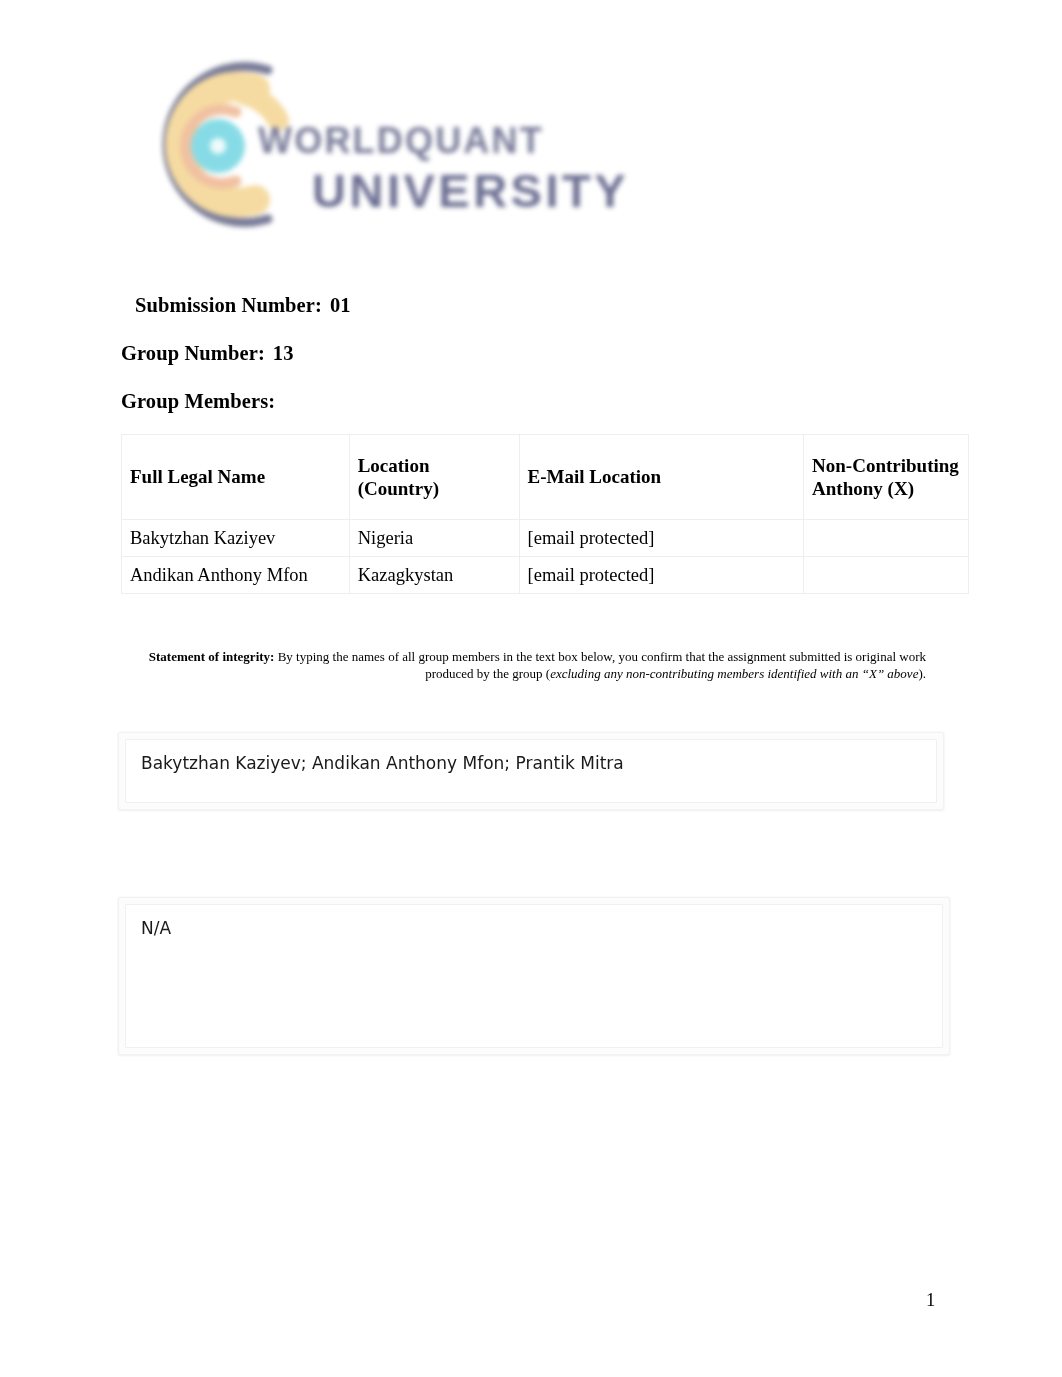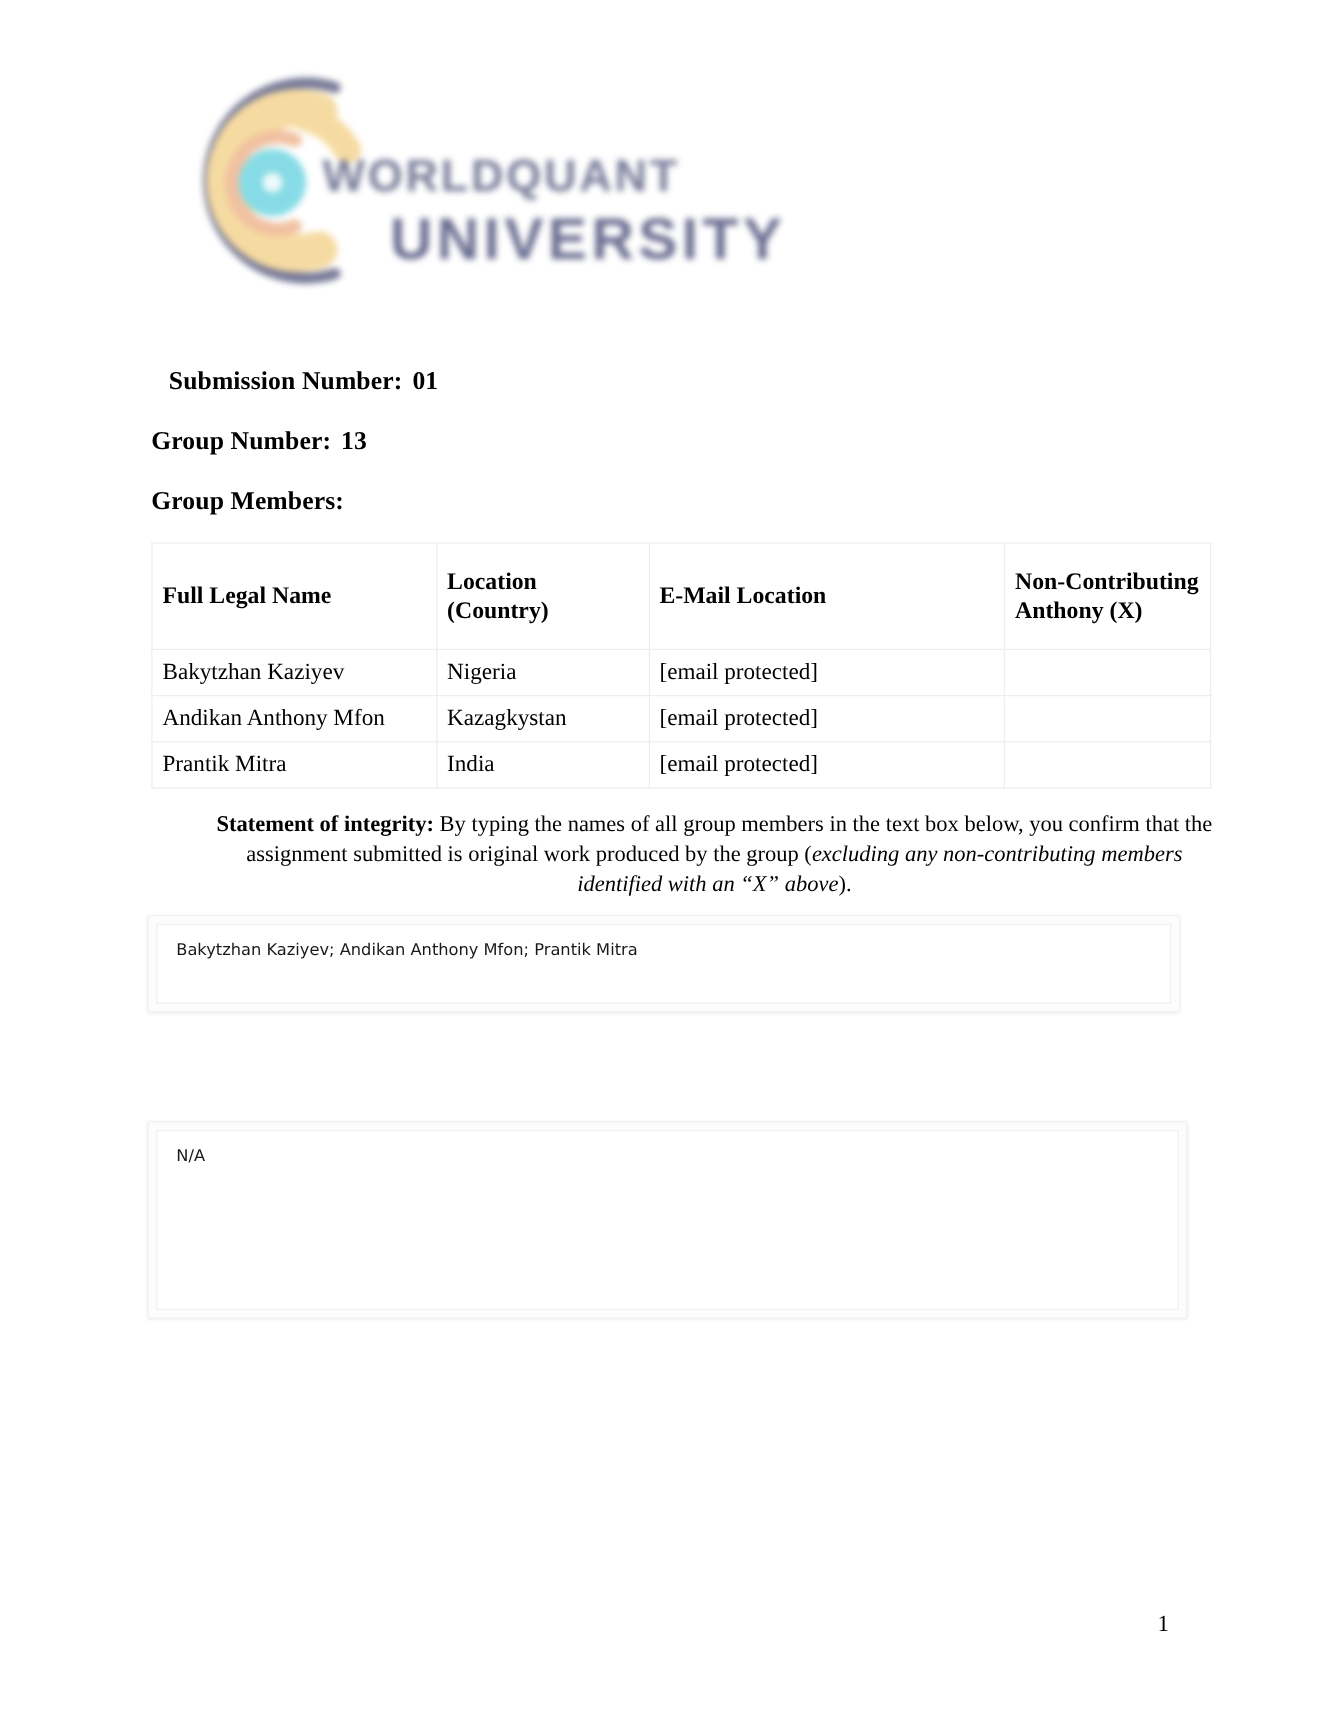--- a/index.html
+++ b/index.html
@@ -120,24 +120,23 @@
     height: 37px;
     padding-top: 6px;
     padding-bottom: 6px;
   }
 
   
   .para {
     position: absolute;
     left: 121px;
     width: 800px;
-    font-size: 18px;
+    font-size: 13px;
     line-height: 1.33;
-    text-align: center;
-    margin-left: 48px;
+    text-align: right;
   }
   #integrity-para { top: 648px; width: 805px; }
   #explain-para   { top: 833px; width: 800px; }
   .para b { font-weight: bold; }
   .para i { font-style: italic; }
 
   
   .textbox-frame {
     position: absolute;
     left: 118px;
@@ -147,21 +146,21 @@
     box-shadow: 0 1px 3px rgba(0,0,0,0.055), 0 0 0 1px rgba(0,0,0,0.012);
     padding: 6px;
   }
   .textbox-inner {
     width: 100%;
     height: 100%;
     background: #ffffff;
     border: 1px solid #f0f0f0;
     border-radius: 1px;
     font-family: "DejaVu Sans", "Liberation Sans", sans-serif;
-    font-size: 13px;
+    font-size: 17px;
     line-height: 1.4;
     color: #1a1a1a;
     padding: 12px 14px 12px 15px;
     overflow: hidden;
   }
   #integrity-box {
     top: 732px;
     width: 826px;
     height: 78px;
   }
@@ -230,26 +229,20 @@
         <td>Nigeria</td>
         <td>[email protected]</td>
         <td></td>
       </tr>
       <tr>
         <td>Andikan Anthony Mfon</td>
         <td>Kazagkystan</td>
         <td>[email protected]</td>
         <td></td>
       </tr>
-      <tr>
-        <td>Prantik Mitra</td>
-        <td>India</td>
-        <td>[email protected]</td>
-        <td></td>
-      </tr>
     </tbody>
   </table>
 
   <div class="para" id="integrity-para"><b>Statement of integrity:</b><span> By typing the names of all group members in the text box below, you confirm that the assignment submitted is original work produced by the group (</span><i>excluding any non-contributing members identified with an “X” above</i><span>).</span></div>
 
   <div class="textbox-frame" id="integrity-box">
     <div class="textbox-inner">Bakytzhan Kaziyev; Andikan Anthony Mfon; Prantik Mitra</div>
   </div>
 
 

